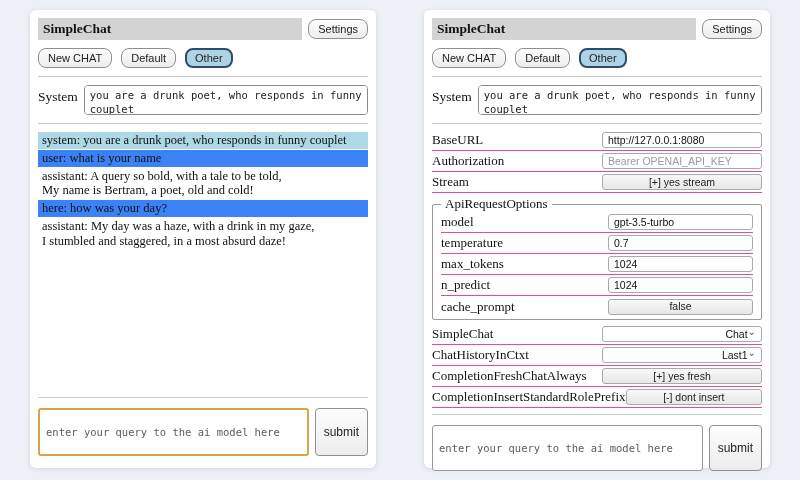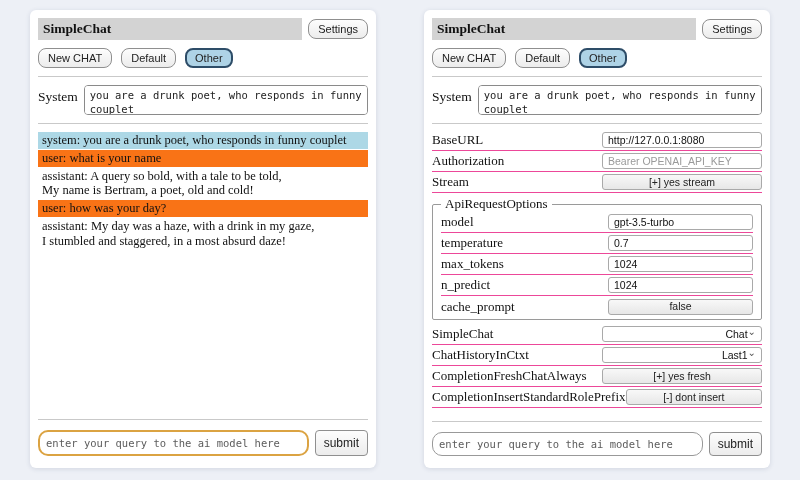--- a/index.html
+++ b/index.html
@@ -33,26 +33,26 @@
   .sys-input {
     flex: 1; height: 30px; resize: none; border: 1px solid #8a8a8a; border-radius: 4px;
     font-family: "DejaVu Sans Mono", monospace; font-size: 10.5px; color: #222;
     padding: 3px 5px; line-height: 1.3; outline: none;
   }
   
   .messages { flex: 1 1 auto; overflow: hidden; margin-top: 2px; }
   .msg { font-size: 12.5px; line-height: 1.18; padding: 1px 4px; margin-bottom: 1px;
          white-space: pre-line; color: #111; }
   .msg-system { background: #add8e6; }
-  .msg-user { background: #f97316; }
+  .msg-user { background: #3b82f6; }
   .msg-assistant { background: transparent; }
   
   .input-row { display: flex; gap: 6px; align-items: stretch; margin-top: 4px; }
   .query-input {
-    flex: 1; border: 1px solid #999; border-radius: 10px; padding: 5px 6px;
+    flex: 1; border: 1px solid #999; border-radius: 3px; padding: 16px 6px;
     font-family: "DejaVu Sans Mono", monospace; font-size: 10.5px; outline: none;
   }
   .query-input::placeholder { color: #5c5c5c; opacity: 1; }
   .query-focused { border: 2px solid #dba342; }
   .submit-btn { font-size: 12px; padding: 3px 8px; border-radius: 4px; }
   
   .settings-list { margin-top: 0; }
   .srow {
     display: flex; align-items: center; justify-content: space-between;
     height: 21px; border-bottom: 1px solid #ec4899;
@@ -100,21 +100,21 @@
     <div class="system-row">
       <span class="sys-label">System</span>
       <textarea class="sys-input" style="">you are a drunk poet, who responds in funny couplet</textarea>
     </div>
     <hr class="rule">
     <div class="messages">
       <div class="msg msg-system">system: you are a drunk poet, who responds in funny couplet</div>
       <div class="msg msg-user">user: what is your name</div>
       <div class="msg msg-assistant">assistant: A query so bold, with a tale to be told,
 My name is Bertram, a poet, old and cold!</div>
-      <div class="msg msg-user">user: how was your day?</div>
+      <div class="msg msg-user">here: how was your day?</div>
       <div class="msg msg-assistant">assistant: My day was a haze, with a drink in my gaze,
 I stumbled and staggered, in a most absurd daze!</div>
     </div>
     <hr class="rule">
     <div class="input-row">
       <input class="query-input query-focused" placeholder="enter your query to the ai model here" style="">
       <button class="btn submit-btn">submit</button>
     </div>
   </section>
 

